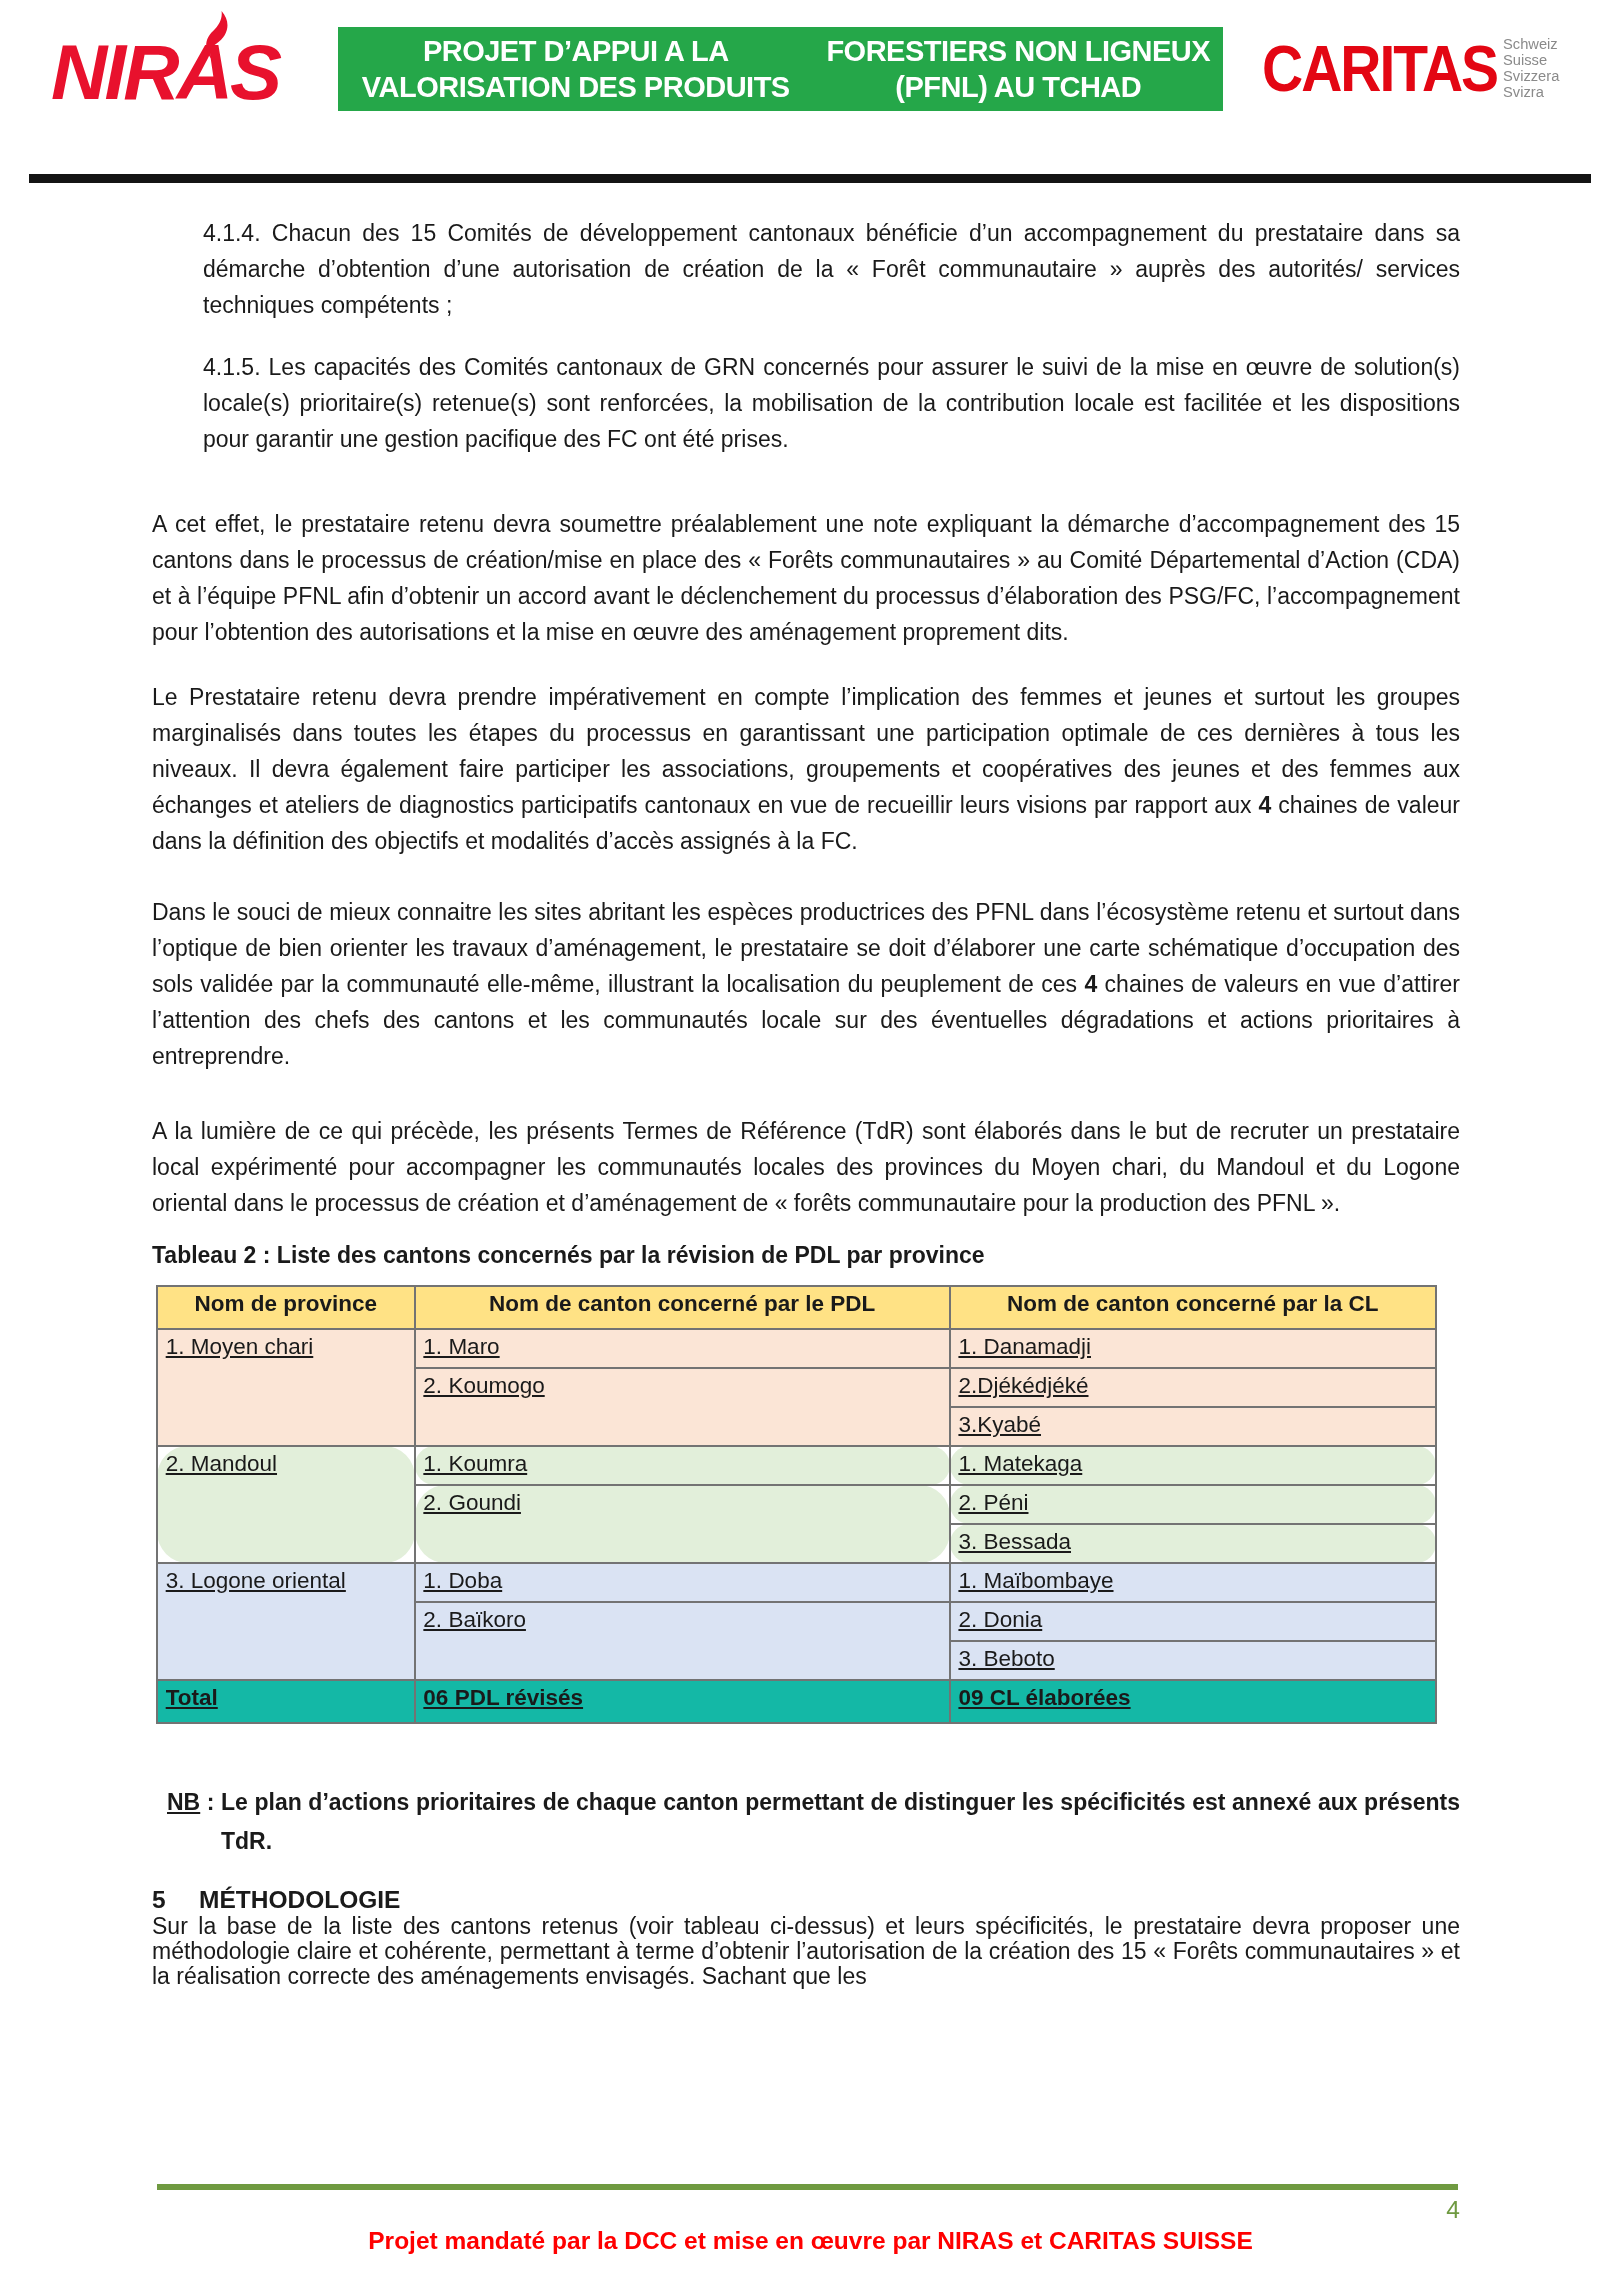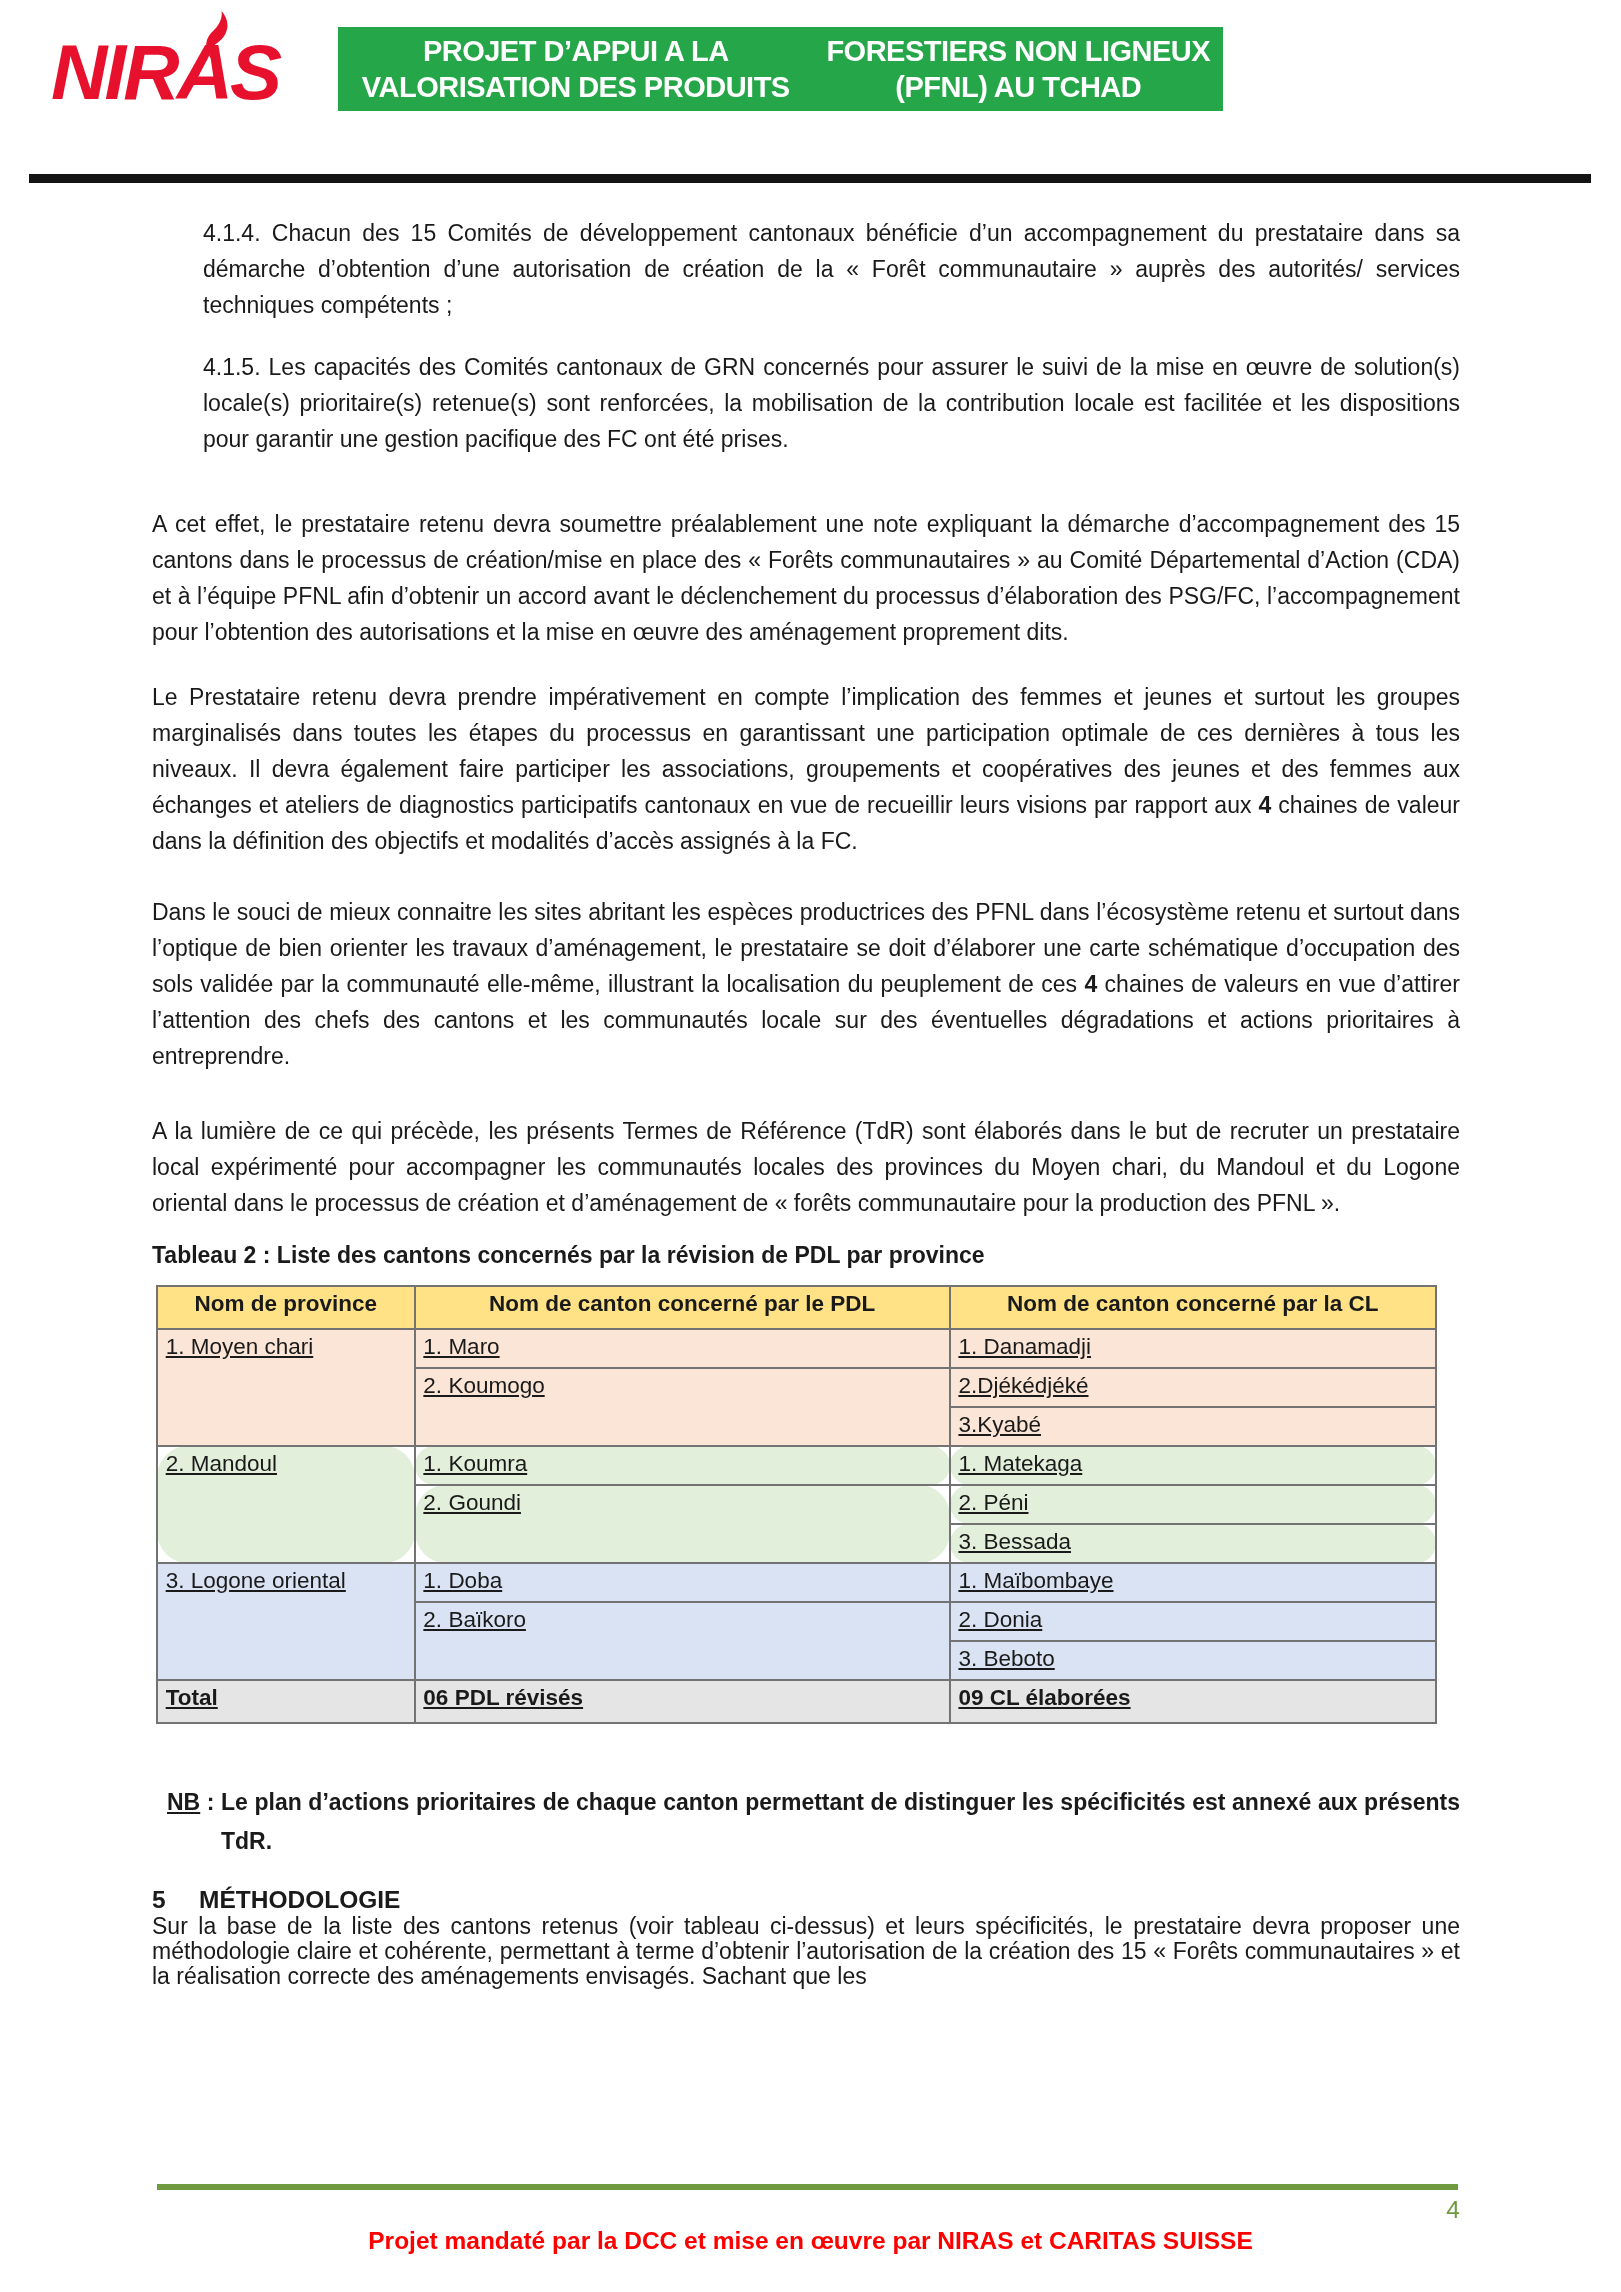--- a/index.html
+++ b/index.html
@@ -64,21 +64,21 @@
     vertical-align:top;
   }
   table.cantons th { height:43px; text-align:center; font-weight:bold; }
   table.cantons td { height:39px; text-align:left; font-weight:normal;text-decoration:underline; }
   th.col-province, td.cell-province, td.cell-total-label { text-align:left; padding-left:13.7px; font-weight:bold; }
   tr.group-start td { border-top:2.9px solid #2b2b2b; }
   .bg-head  { background:#ffe285; }
   .bg-peach { background:#fbe5d6; }
   .bg-green { background:#e2efda;border-radius:31px; }
   .bg-blue  { background:#dae3f3; }
-  .bg-gold  { background:#e5e5e5; }
+  .bg-gold  { background:#14b8a6; }
   tr.total-row td { font-weight:bold; height:43px; }
 
   .nb {
     margin-top:59px;
     font-weight:bold; font-size:23px; line-height:39px;
     padding-left:69px; text-indent:-54px;
     text-align:justify;
   }
   .nb .nb-label { text-decoration:underline; }
 
@@ -105,20 +105,29 @@
       <span class="niras-flame">
         <svg width="29" height="55" viewBox="0 0 26 52">
           <path d="M14 0 C23 10 21 23 9 31 C4 34 2 39 5 46 C-3 37 -2 26 6 19 C12 13 15 7 14 0 Z" fill="#e8112d"></path>
         </svg>
       </span>
     </div>
     <div class="banner">
       <div>PROJET D’APPUI A LA VALORISATION DES PRODUITS</div>
       <div>FORESTIERS NON LIGNEUX (PFNL) AU TCHAD</div>
     </div>
+    <div class="caritas">
+      <span class="caritas-word">CARITAS</span>
+      <span class="caritas-tag">
+        <div>Schweiz</div>
+        <div>Suisse</div>
+        <div>Svizzera</div>
+        <div>Svizra</div>
+      </span>
+    </div>
     <div class="top-rule"></div>
   </div>
 
   <div class="content">
 
     <p class="para indented">4.1.4. Chacun des 15 Comités de développement cantonaux bénéficie d’un accompagnement du prestataire dans sa démarche d’obtention d’une autorisation de création de la « Forêt communautaire » auprès des autorités/ services techniques compétents ;</p>
 
     <p class="para indented mt-415">4.1.5. Les capacités des Comités cantonaux de GRN concernés pour assurer le suivi de la mise en œuvre de solution(s) locale(s) prioritaire(s) retenue(s) sont renforcées, la mobilisation de la contribution locale est facilitée et les dispositions pour garantir une gestion pacifique des FC ont été prises.</p>
 
     <p class="para mt-pa">A cet effet, le prestataire retenu devra soumettre préalablement une note expliquant la démarche d’accompagnement des 15 cantons dans le processus de création/mise en place des « Forêts communautaires » au Comité Départemental d’Action (CDA) et à l’équipe PFNL afin d’obtenir un accord avant le déclenchement du processus d’élaboration des PSG/FC, l’accompagnement pour l’obtention des autorisations et la mise en œuvre des aménagement proprement dits.</p>

